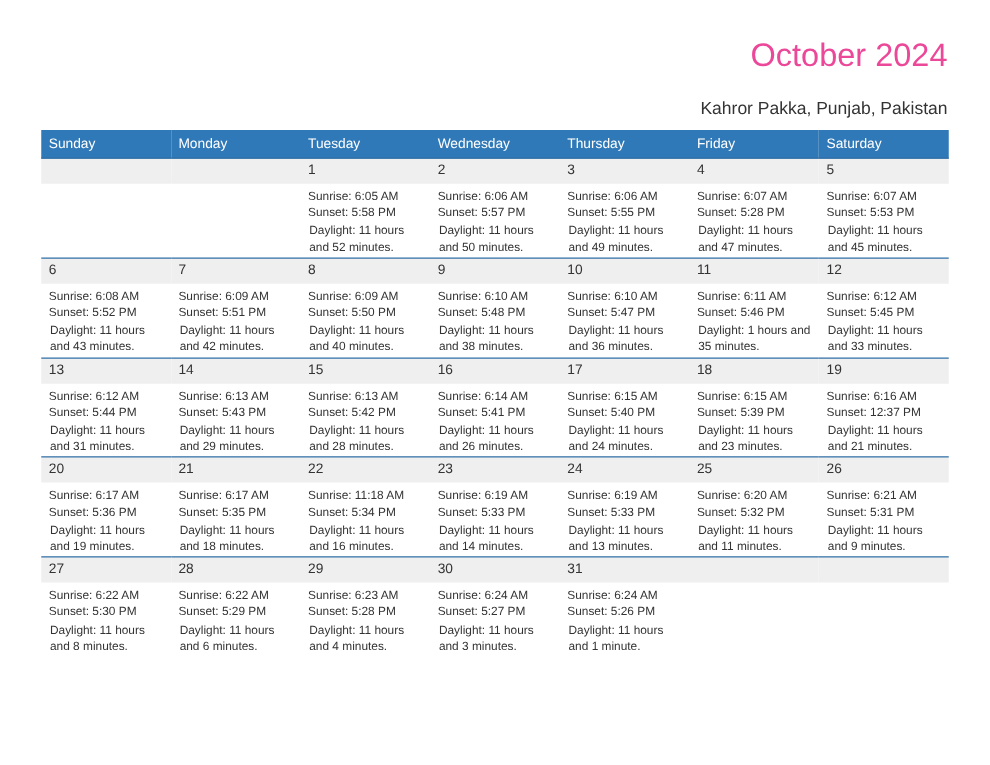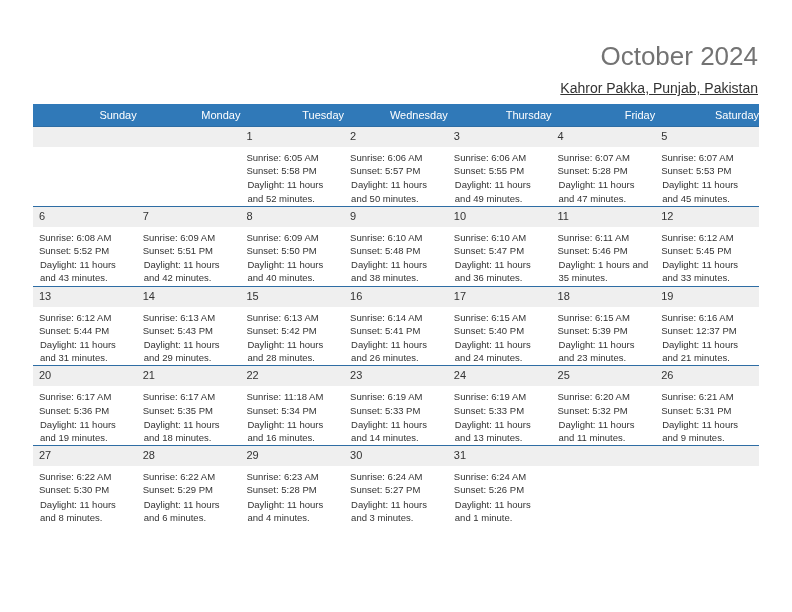--- a/index.html
+++ b/index.html
@@ -64,49 +64,47 @@
   }
 
   .title-block {
     position: absolute;
     right: 0;
     top: 0;
     text-align: right;
   }
   .cal-title {
     font-size: 26px;
-    color: #737373;
+    color: #ec4899;
     line-height: 32px;
     white-space: nowrap;
-    margin-top: 12px;
   }
   .cal-subtitle {
     font-size: 14px;
     color: #333333;
     line-height: 20px;
-    margin-top: 6px;
+    margin-top: 16px;
     white-space: nowrap;
-    text-decoration: underline;
   }
 
   
   .calendar {
     position: absolute;
     left: 33px;
     top: 104px;
     width: 726px;
     border-collapse: collapse;
     table-layout: fixed;
   }
   .calendar th {
     background: #3079b8;
     color: #ffffff;
     font-size: 11px;
     font-weight: normal;
-    text-align: right;
+    text-align: left;
     padding: 5px 0 5px 6px;
     height: 12px;
     border: none;
   }
   .calendar td {
     vertical-align: top;
     padding: 0;
     border: none;
     border-top: 1px solid #2e6da4;
     height: 75px;

